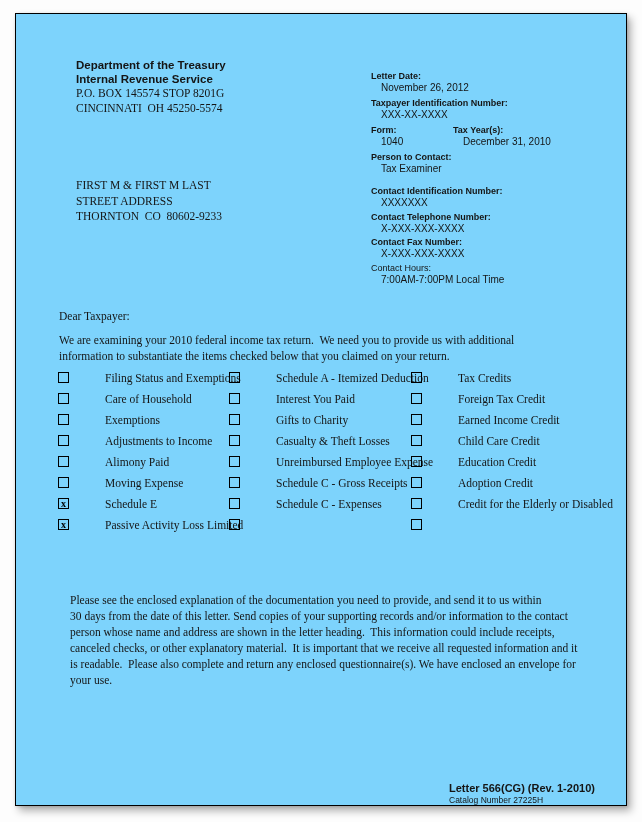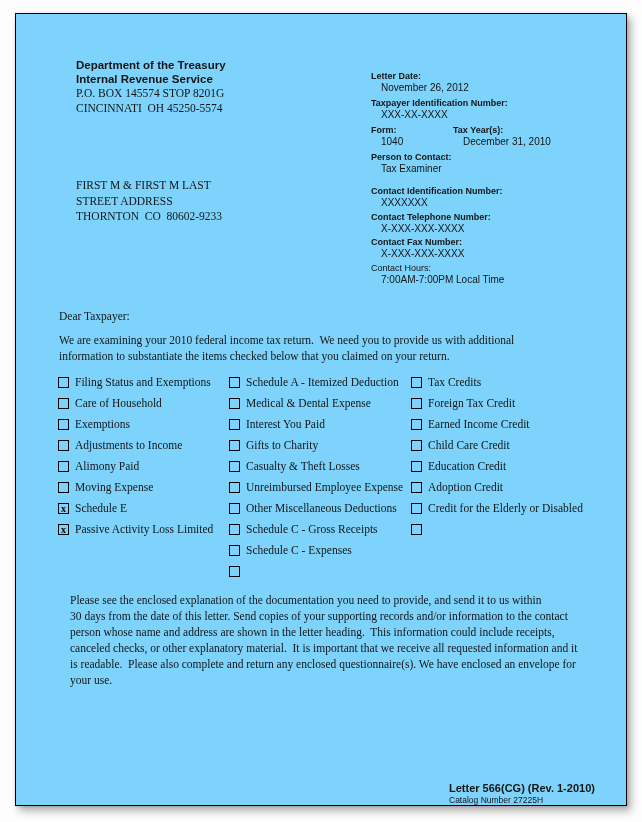--- a/index.html
+++ b/index.html
@@ -52,21 +52,21 @@
     position: absolute; left: 54px; top: 578px; width: 572px;
     font-size: 11.5px; line-height: 16px; white-space: pre-wrap; font-family: Liberation Serif, serif;
   }
 
   
   .checklist { position: absolute; left: 42px; top: 353px; width: 545px; }
   .chk-col { position: absolute; top: 0; }
   .chk-col.c1 { left: 0; }
   .chk-col.c2 { left: 171px; }
   .chk-col.c3 { left: 353px; }
-  .chk-row { display: flex; align-items: flex-end; height: 21px; }
+  .chk-row { display: flex; align-items: center; height: 21px; gap: 30px; }
   .chk-box {
     flex: 0 0 auto;
     width: 11px; height: 11px;
     border: 1px solid #000;
     display: inline-flex; align-items: center; justify-content: center;
     font: 600 10px/10px "Liberation Serif", serif;
     color: #000;
     overflow: hidden;
   }
   .chk-label { margin-left: 6px; font-size: 11.5px; white-space: nowrap; }
@@ -177,41 +177,33 @@
           <span class="chk-label">Passive Activity Loss Limited</span>
         </div>
       </div>
     <div class="chk-col c2">
         <div class="chk-row">
           <span class="chk-box"></span>
           <span class="chk-label">Schedule A - Itemized Deduction</span>
         </div>
         <div class="chk-row">
           <span class="chk-box"></span>
-          <span class="chk-label">Medical &amp; Dental Expense</span>
-        </div>
-        <div class="chk-row">
-          <span class="chk-box"></span>
           <span class="chk-label">Interest You Paid</span>
         </div>
         <div class="chk-row">
           <span class="chk-box"></span>
           <span class="chk-label">Gifts to Charity</span>
         </div>
         <div class="chk-row">
           <span class="chk-box"></span>
           <span class="chk-label">Casualty &amp; Theft Losses</span>
         </div>
         <div class="chk-row">
           <span class="chk-box"></span>
           <span class="chk-label">Unreimbursed Employee Expense</span>
-        </div>
-        <div class="chk-row">
-          <span class="chk-box"></span>
-          <span class="chk-label">Other Miscellaneous Deductions</span>
         </div>
         <div class="chk-row">
           <span class="chk-box"></span>
           <span class="chk-label">Schedule C - Gross Receipts</span>
         </div>
         <div class="chk-row">
           <span class="chk-box"></span>
           <span class="chk-label">Schedule C - Expenses</span>
         </div>
         <div class="chk-row">

